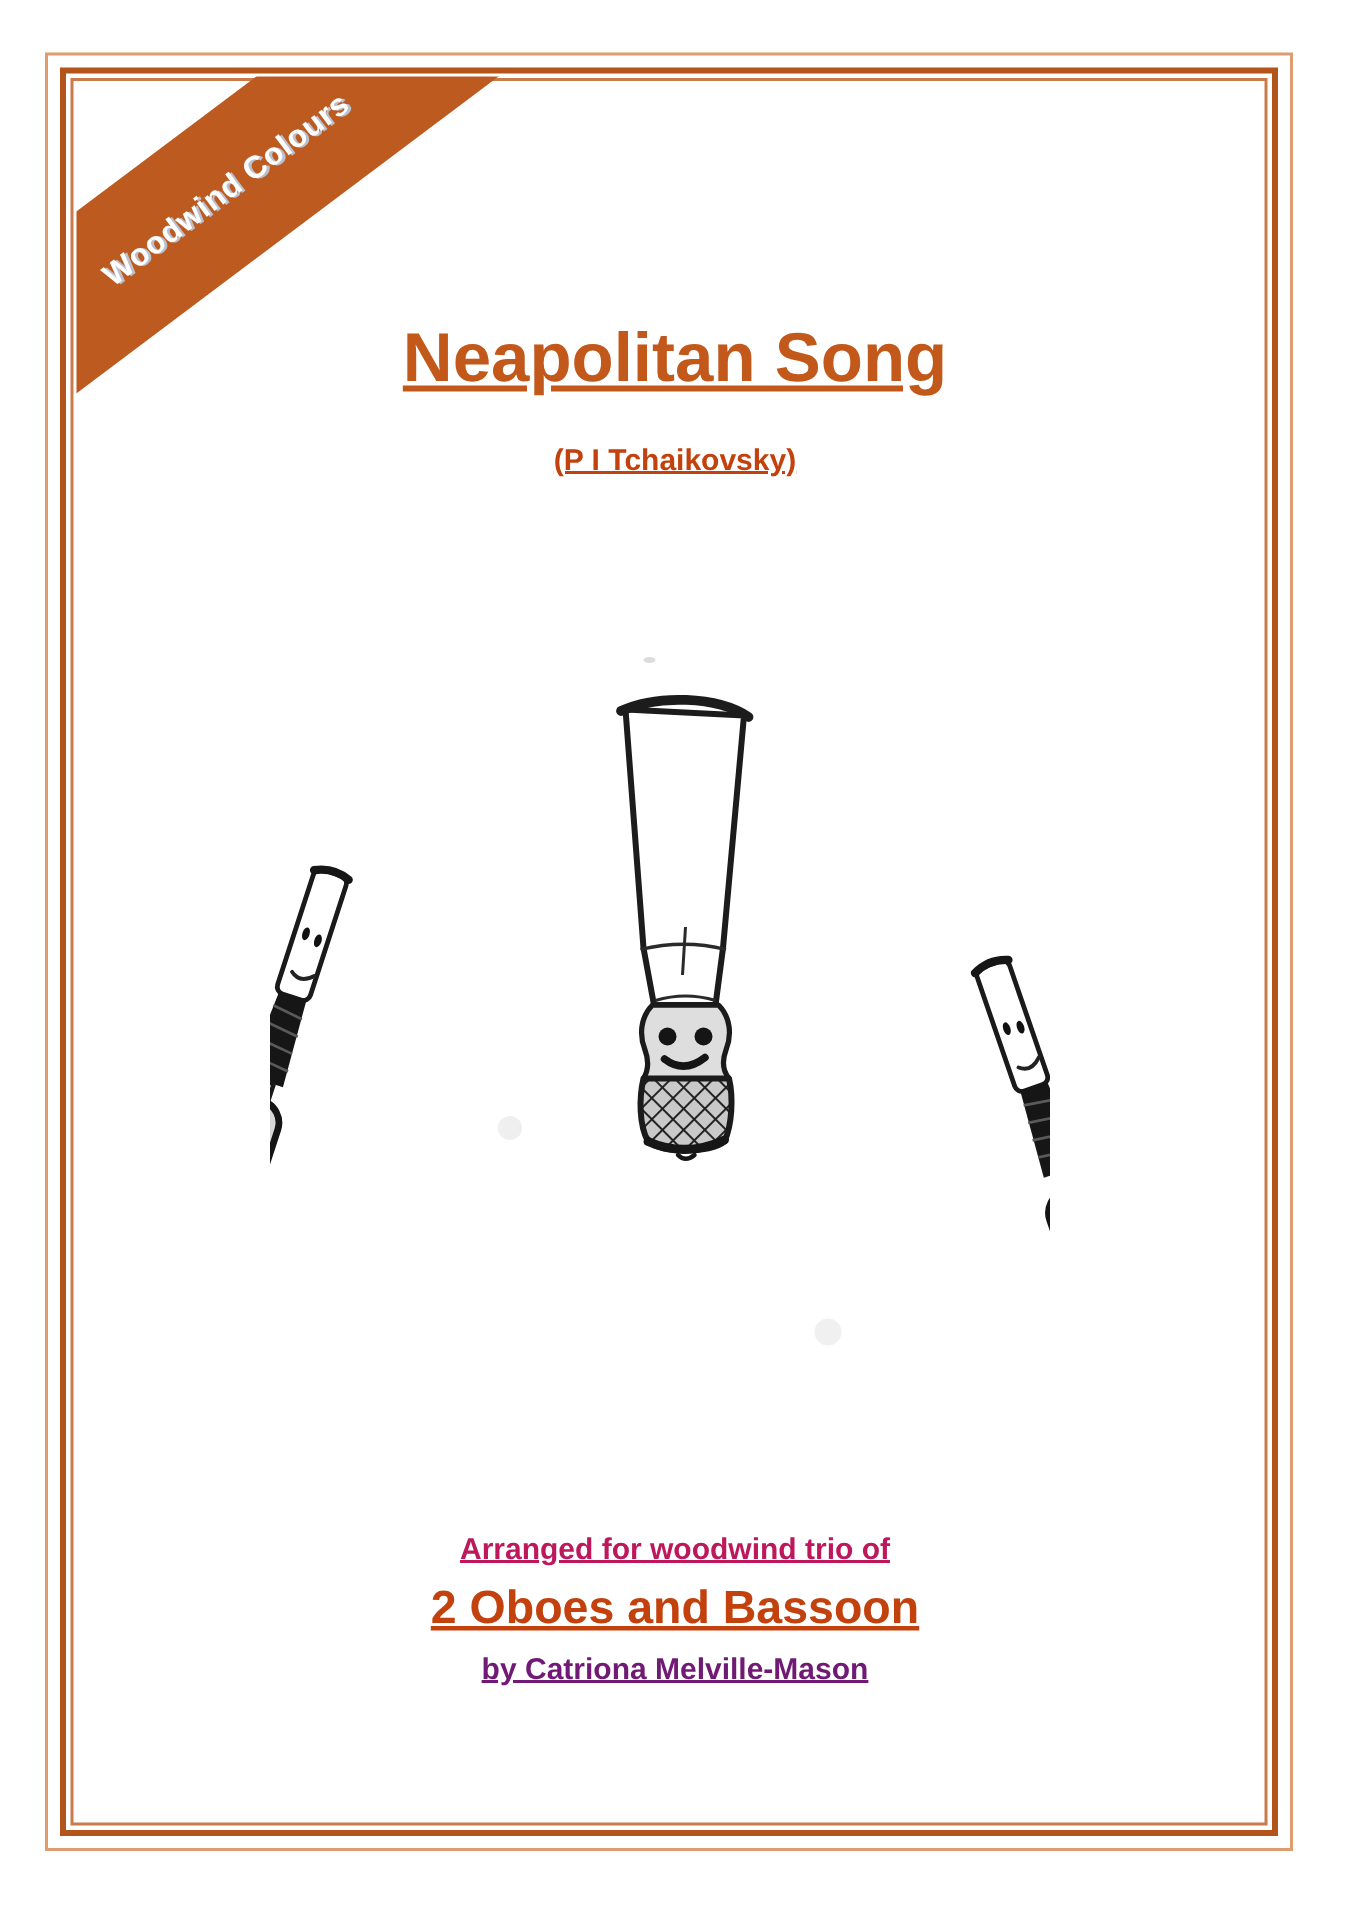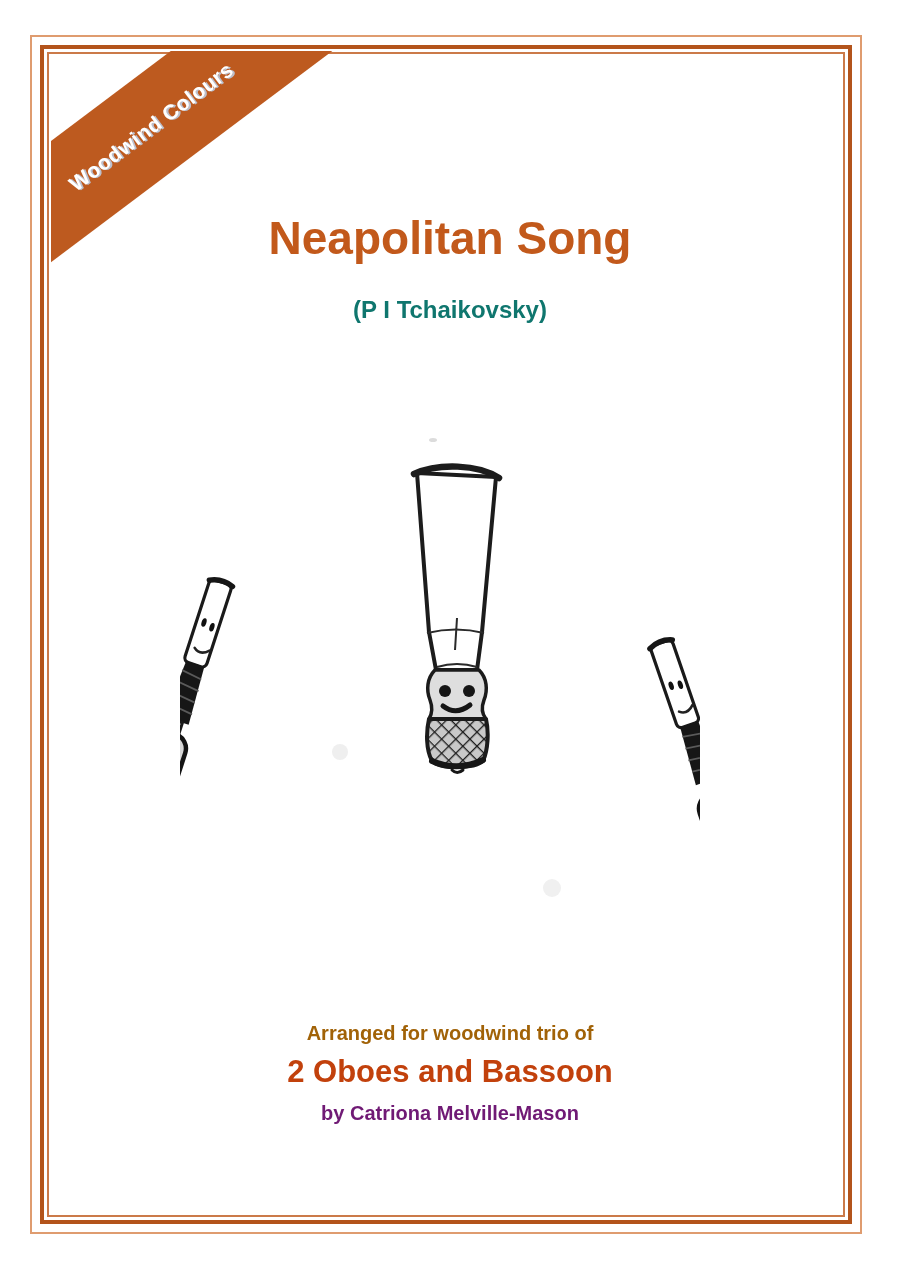--- a/index.html
+++ b/index.html
@@ -17,24 +17,24 @@
   .border-inner{position:absolute;inset:3px;border:2px solid #cb7a49;}
 
   
   .ribbon-clip{position:absolute;left:51px;top:51px;width:798px;height:1170px;overflow:hidden;}
   .ribbon{position:absolute;left:-110px;top:27px;width:420px;height:97px;
     background:#bd5a1f;transform:rotate(-36.9deg);
     display:flex;align-items:center;justify-content:center;}
   .ribbon-label{color:#ffffff;font-size:21px;font-weight:bold;letter-spacing:.5px;
     text-shadow:1.5px 1.5px 0 rgba(187,203,224,.9);}
 
-  .center-text{position:absolute;left:0;width:100%;text-align:center;font-weight:bold;}
+  .center-text{position:absolute;left:0;width:100%;text-align:center;font-weight:bold;text-decoration:underline;}
   .title{top:212px;font-size:46px;line-height:52px;color:#c2591b;}
-  .subtitle{top:296px;font-size:24px;color:#0f766e;}
-  .footer-line1{top:1022px;font-size:20px;color:#a16207;}
+  .subtitle{top:296px;font-size:20px;color:#c2410c;}
+  .footer-line1{top:1022px;font-size:20px;color:#be185d;}
   .footer-line2{top:1054px;font-size:31px;color:#c2410c;}
   .footer-line3{top:1102px;font-size:20px;color:#701a75;}
 
   .reeds{position:absolute;left:180px;top:420px;width:520px;height:530px;}
 </style>
 </head>
 <body>
 
 <div class="page">
 

